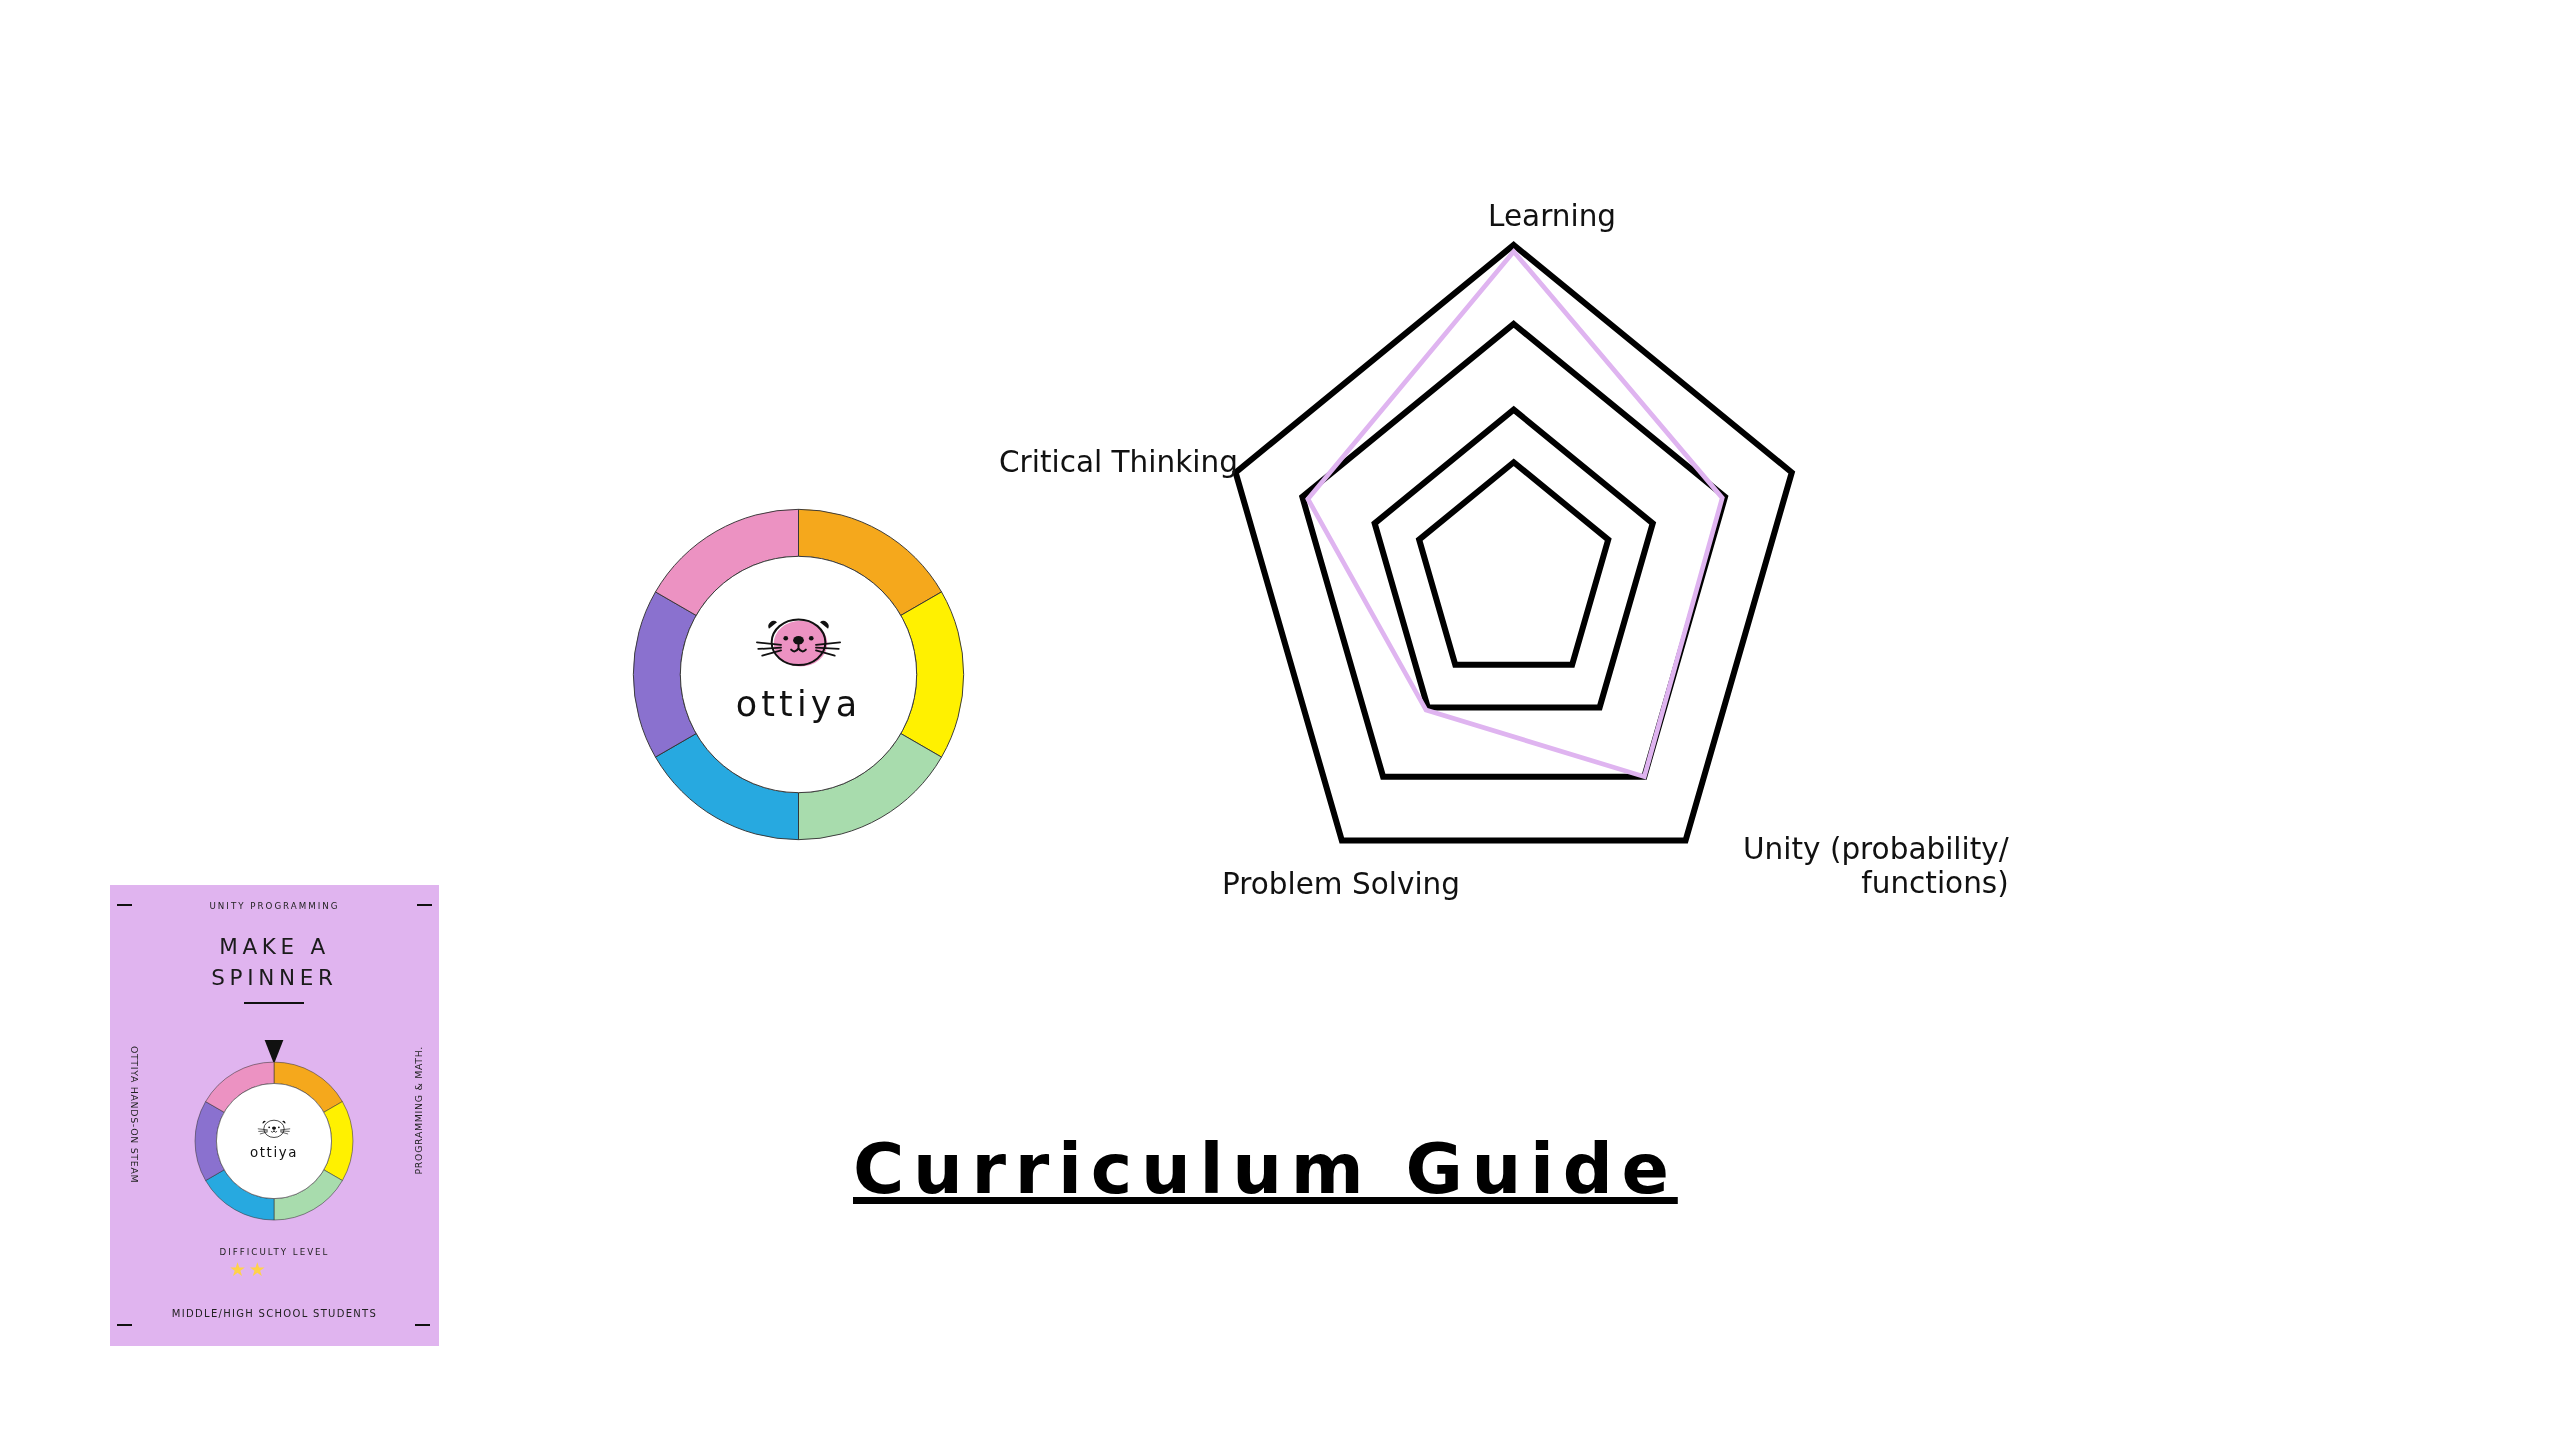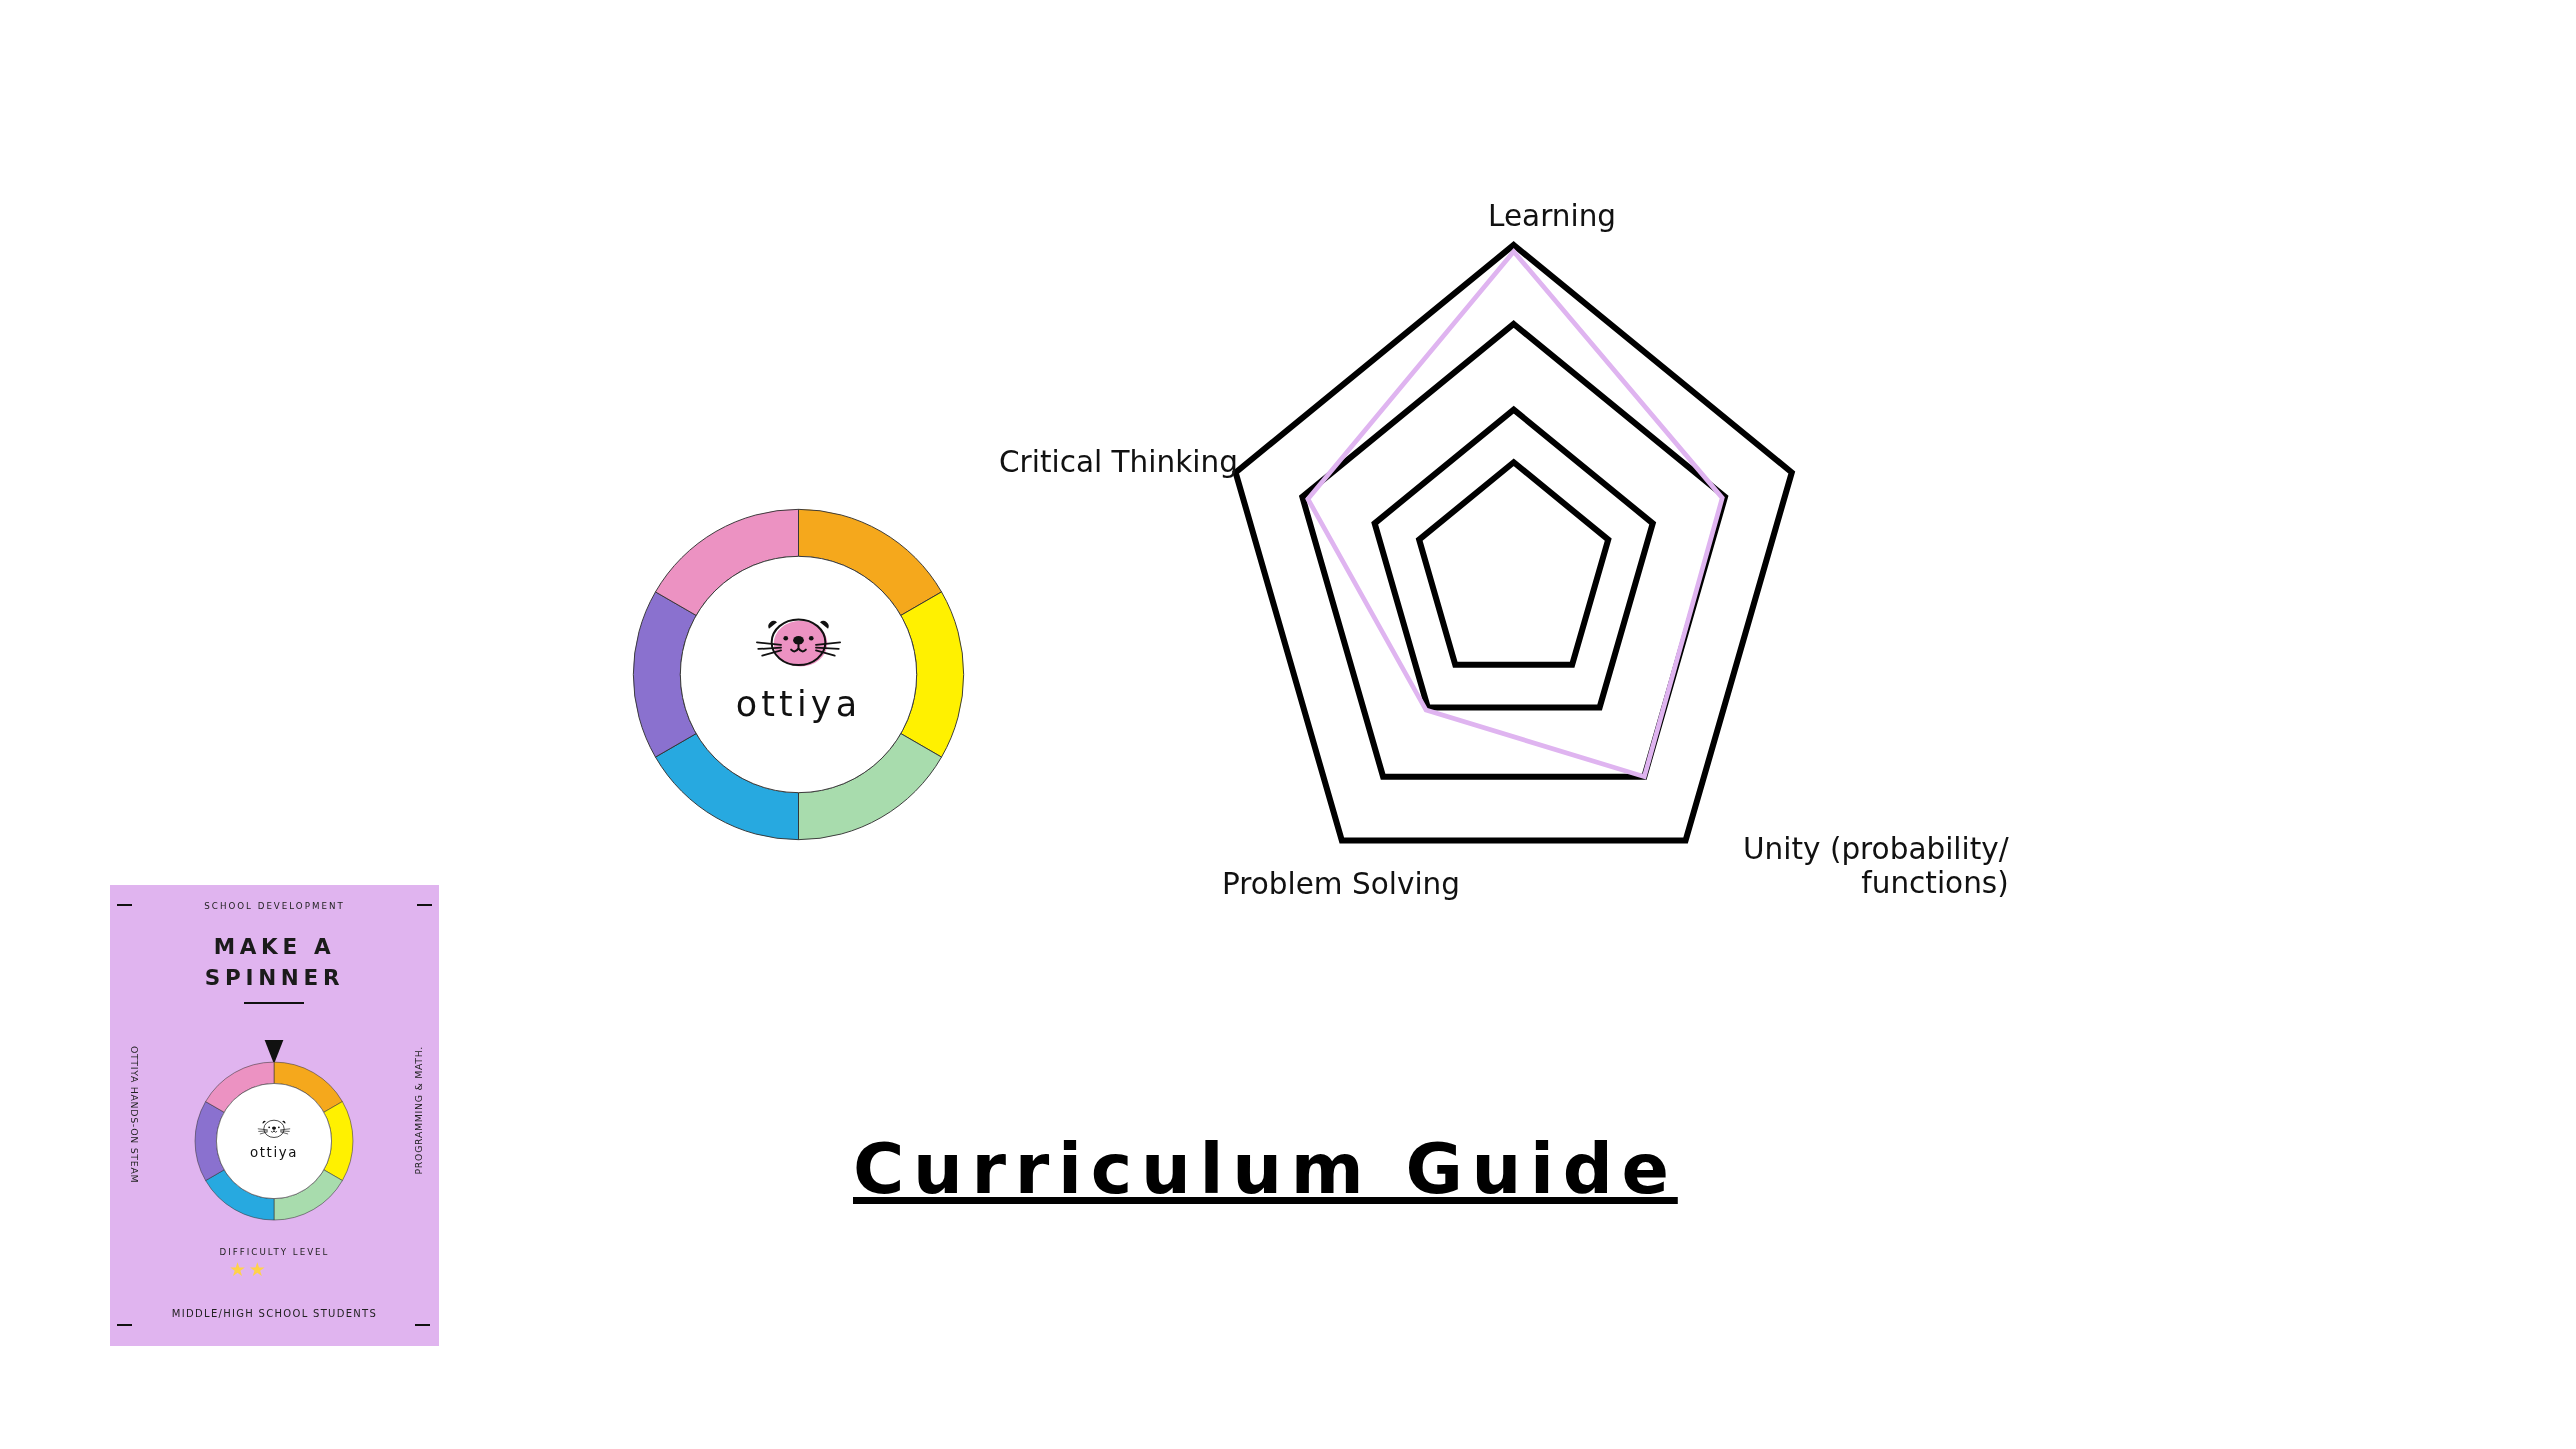--- a/index.html
+++ b/index.html
@@ -18,21 +18,21 @@
   
   #page-title { left: 853px; top: 1119px; font-size: 70px; font-weight: bold;
                 letter-spacing: 8.7px; line-height: 101px; white-space: nowrap;
                 font-family: "DejaVu Sans", sans-serif; text-decoration: underline; }
 
   
   #booklet { left: 110px; top: 885px; width: 329px; height: 461px; background: #e0b4ef; }
   .tick { position: absolute; width: 14.8px; height: 2px; background: #111; }
   .bk-text { position: absolute; left: 0; width: 100%; text-align: center; color: #222; }
   #bk-category { top: 16px; font-size: 8.7px; letter-spacing: 2px; }
-  #bk-title { top: 46px; font-size: 21.5px; font-weight: bold; letter-spacing: 4.7px; line-height: 31px; white-space: pre-line; color: #1b1b1b; }
+  #bk-title { top: 46px; font-size: 21.5px; font-weight: normal; letter-spacing: 4.7px; line-height: 31px; white-space: pre-line; color: #1b1b1b; }
   #bk-rule { position: absolute; left: 134px; top: 117px; width: 60px; height: 2px; background: #111; }
   #bk-spinner { left: 77px; top: 148px; width: 174px; height: 188px; }
   #bk-difficulty { top: 362px; font-size: 8.7px; letter-spacing: 2px; }
   #bk-stars { position: absolute; left: 119px; top: 373px; font-size: 19px; color: #ffd24a; letter-spacing: 2.7px; }
   #bk-audience { top: 423px; font-size: 10px; letter-spacing: 1.3px; }
   .vtext { position: absolute; font-size: 9.4px; letter-spacing: 0.7px; color: #222; white-space: nowrap; }
   #bk-left { left: 19px; top: 161px; writing-mode: vertical-rl; }
   #bk-right { right: 14.8px; top: 161px; writing-mode: vertical-rl; transform: rotate(180deg); }
 </style>
 </head>
@@ -83,21 +83,21 @@
 </div>
 
 <div id="page-title" class="abs">Curriculum Guide</div>
 
 <div id="booklet" class="abs">
   <div class="tick" style="left:7.4px; top:19px;"></div>
   <div class="tick" style="right:7.4px; top:19px;"></div>
   <div class="tick" style="left:7.4px; bottom:20px;"></div>
   <div class="tick" style="right:9.4px; bottom:20px;"></div>
 
-  <div id="bk-category" class="bk-text">SCHOOL DEVELOPMENT</div>
+  <div id="bk-category" class="bk-text">UNITY PROGRAMMING</div>
   <div id="bk-title" class="bk-text">MAKE A
 SPINNER</div>
   <div id="bk-rule"></div>
 
   <div id="bk-left" class="vtext">OTTIYA HANDS-ON STEAM</div>
   <div id="bk-right" class="vtext">PROGRAMMING &amp; MATH.</div>
 
   <div id="bk-spinner" class="abs">
     <svg id="bk-spinner-svg" width="174" height="188" viewBox="0 0 260 280">
         <polygon points="116,10 144,10 130,46" fill="#111"></polygon>

